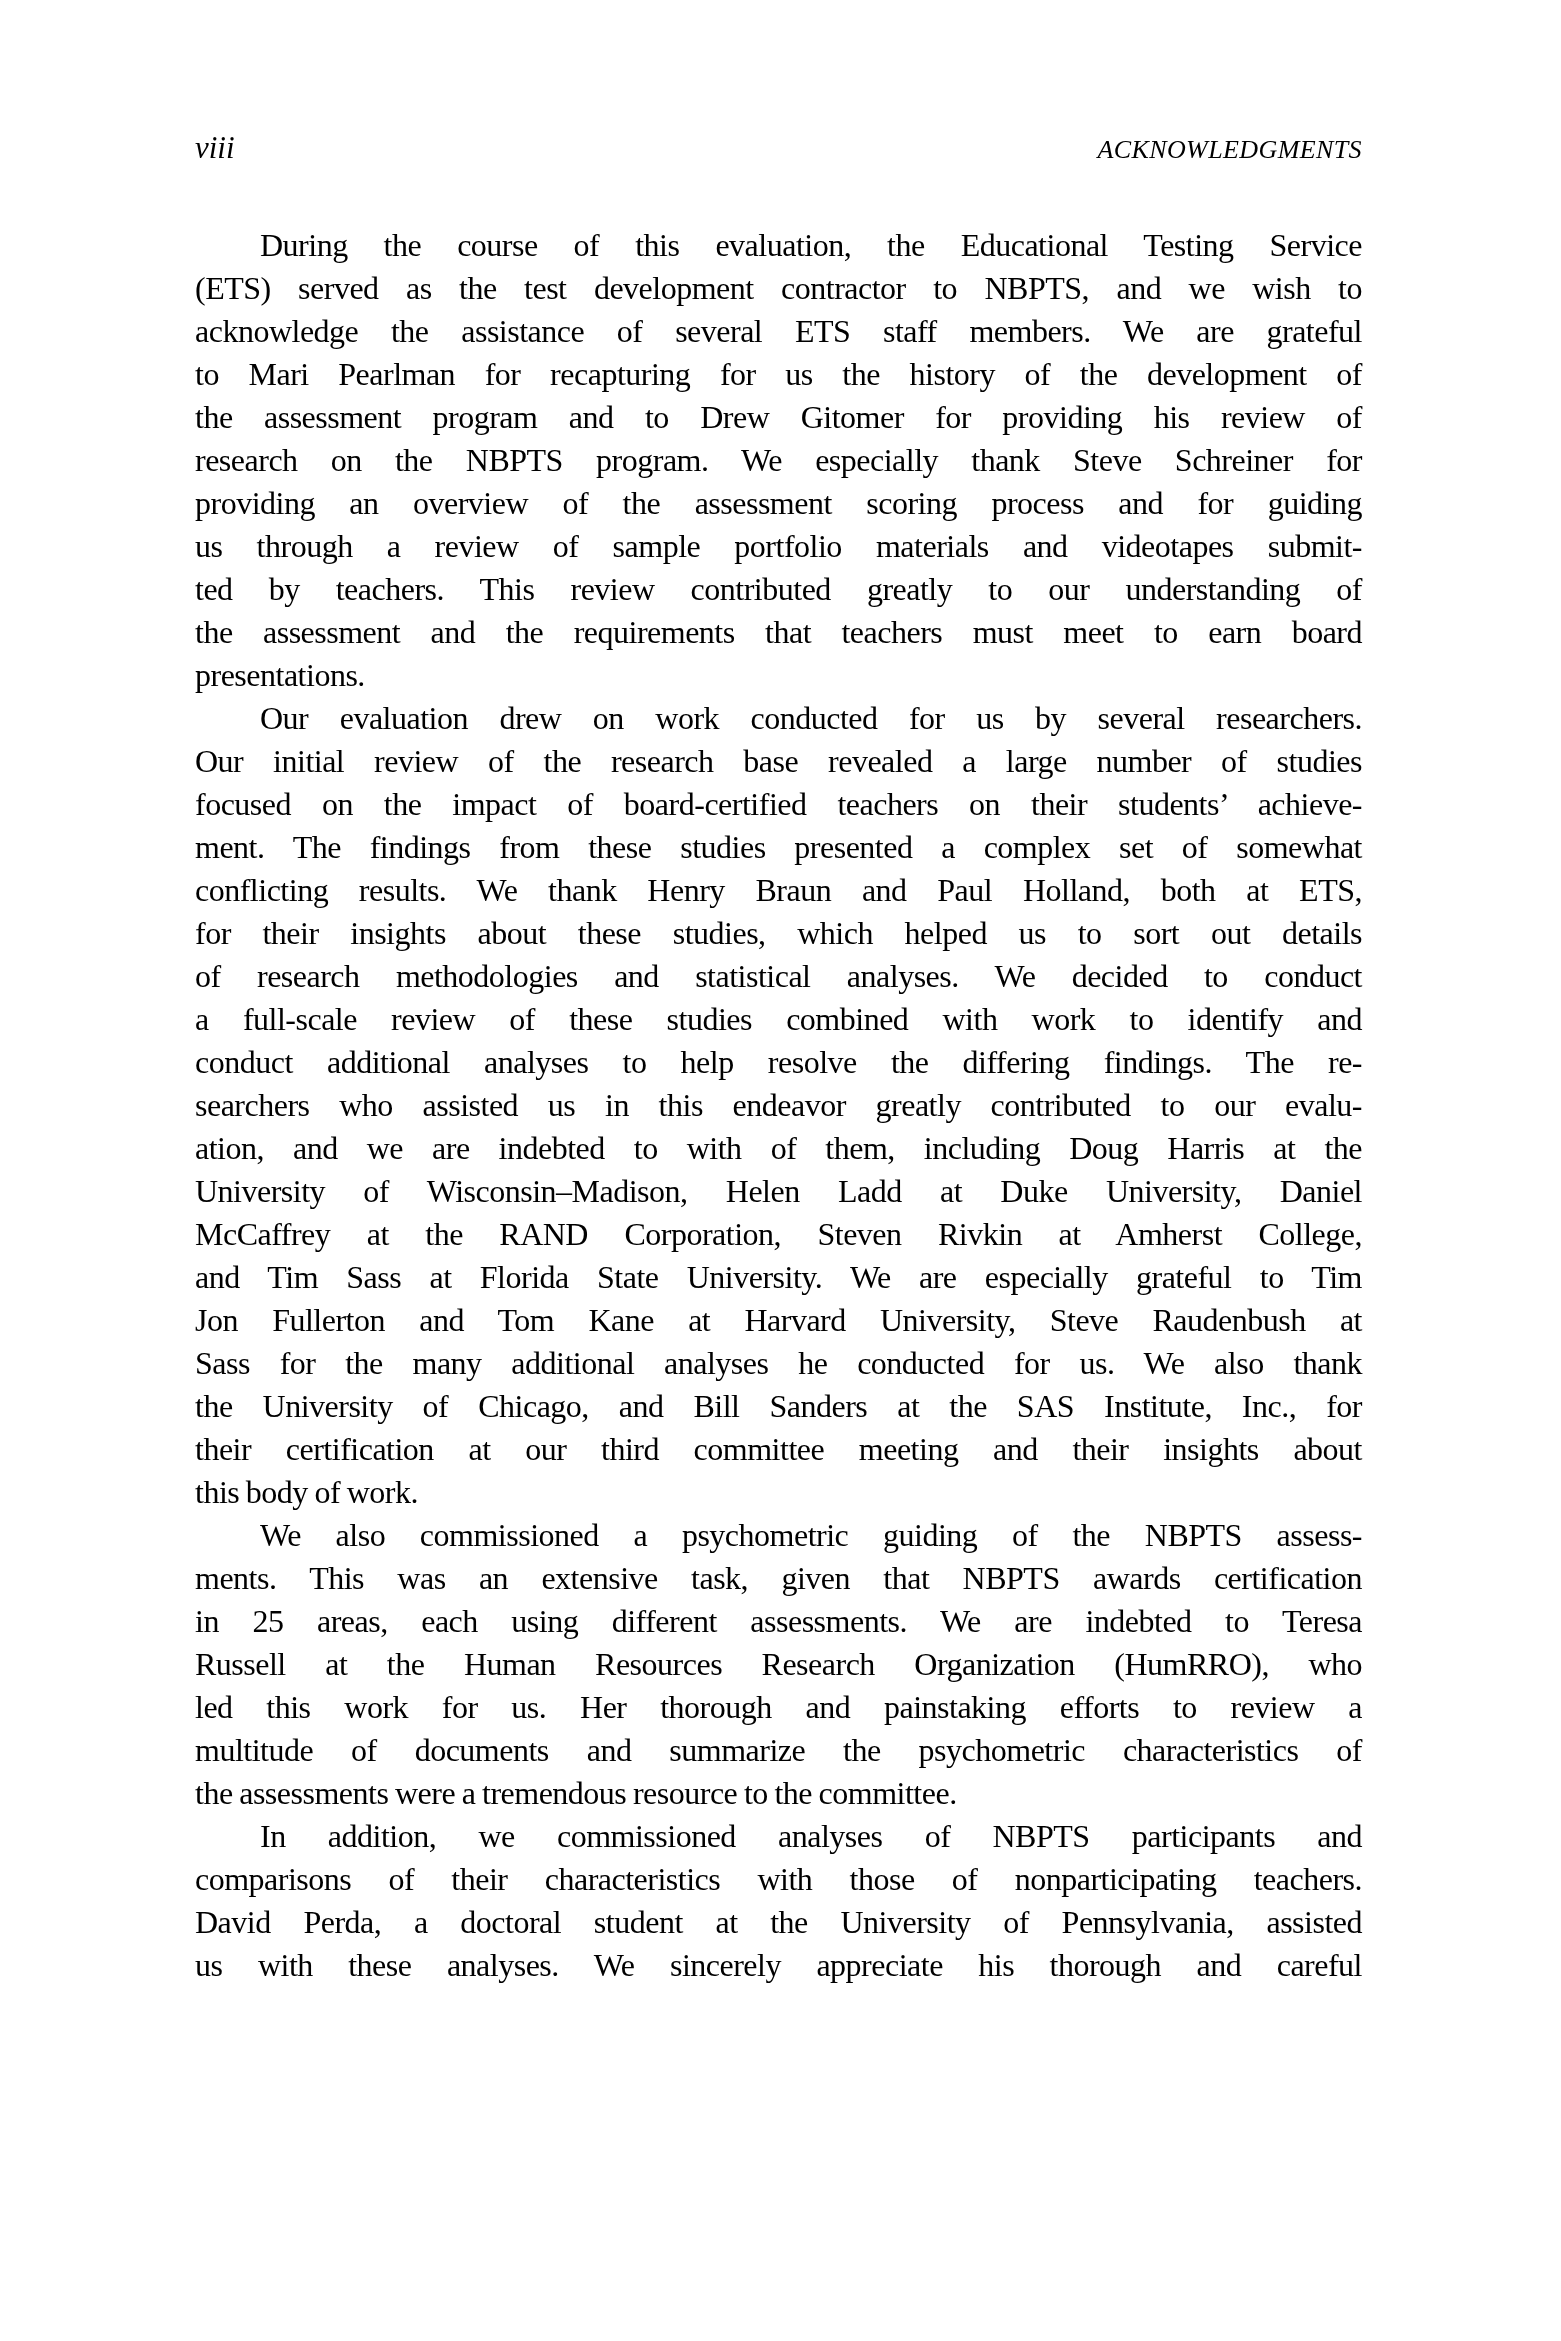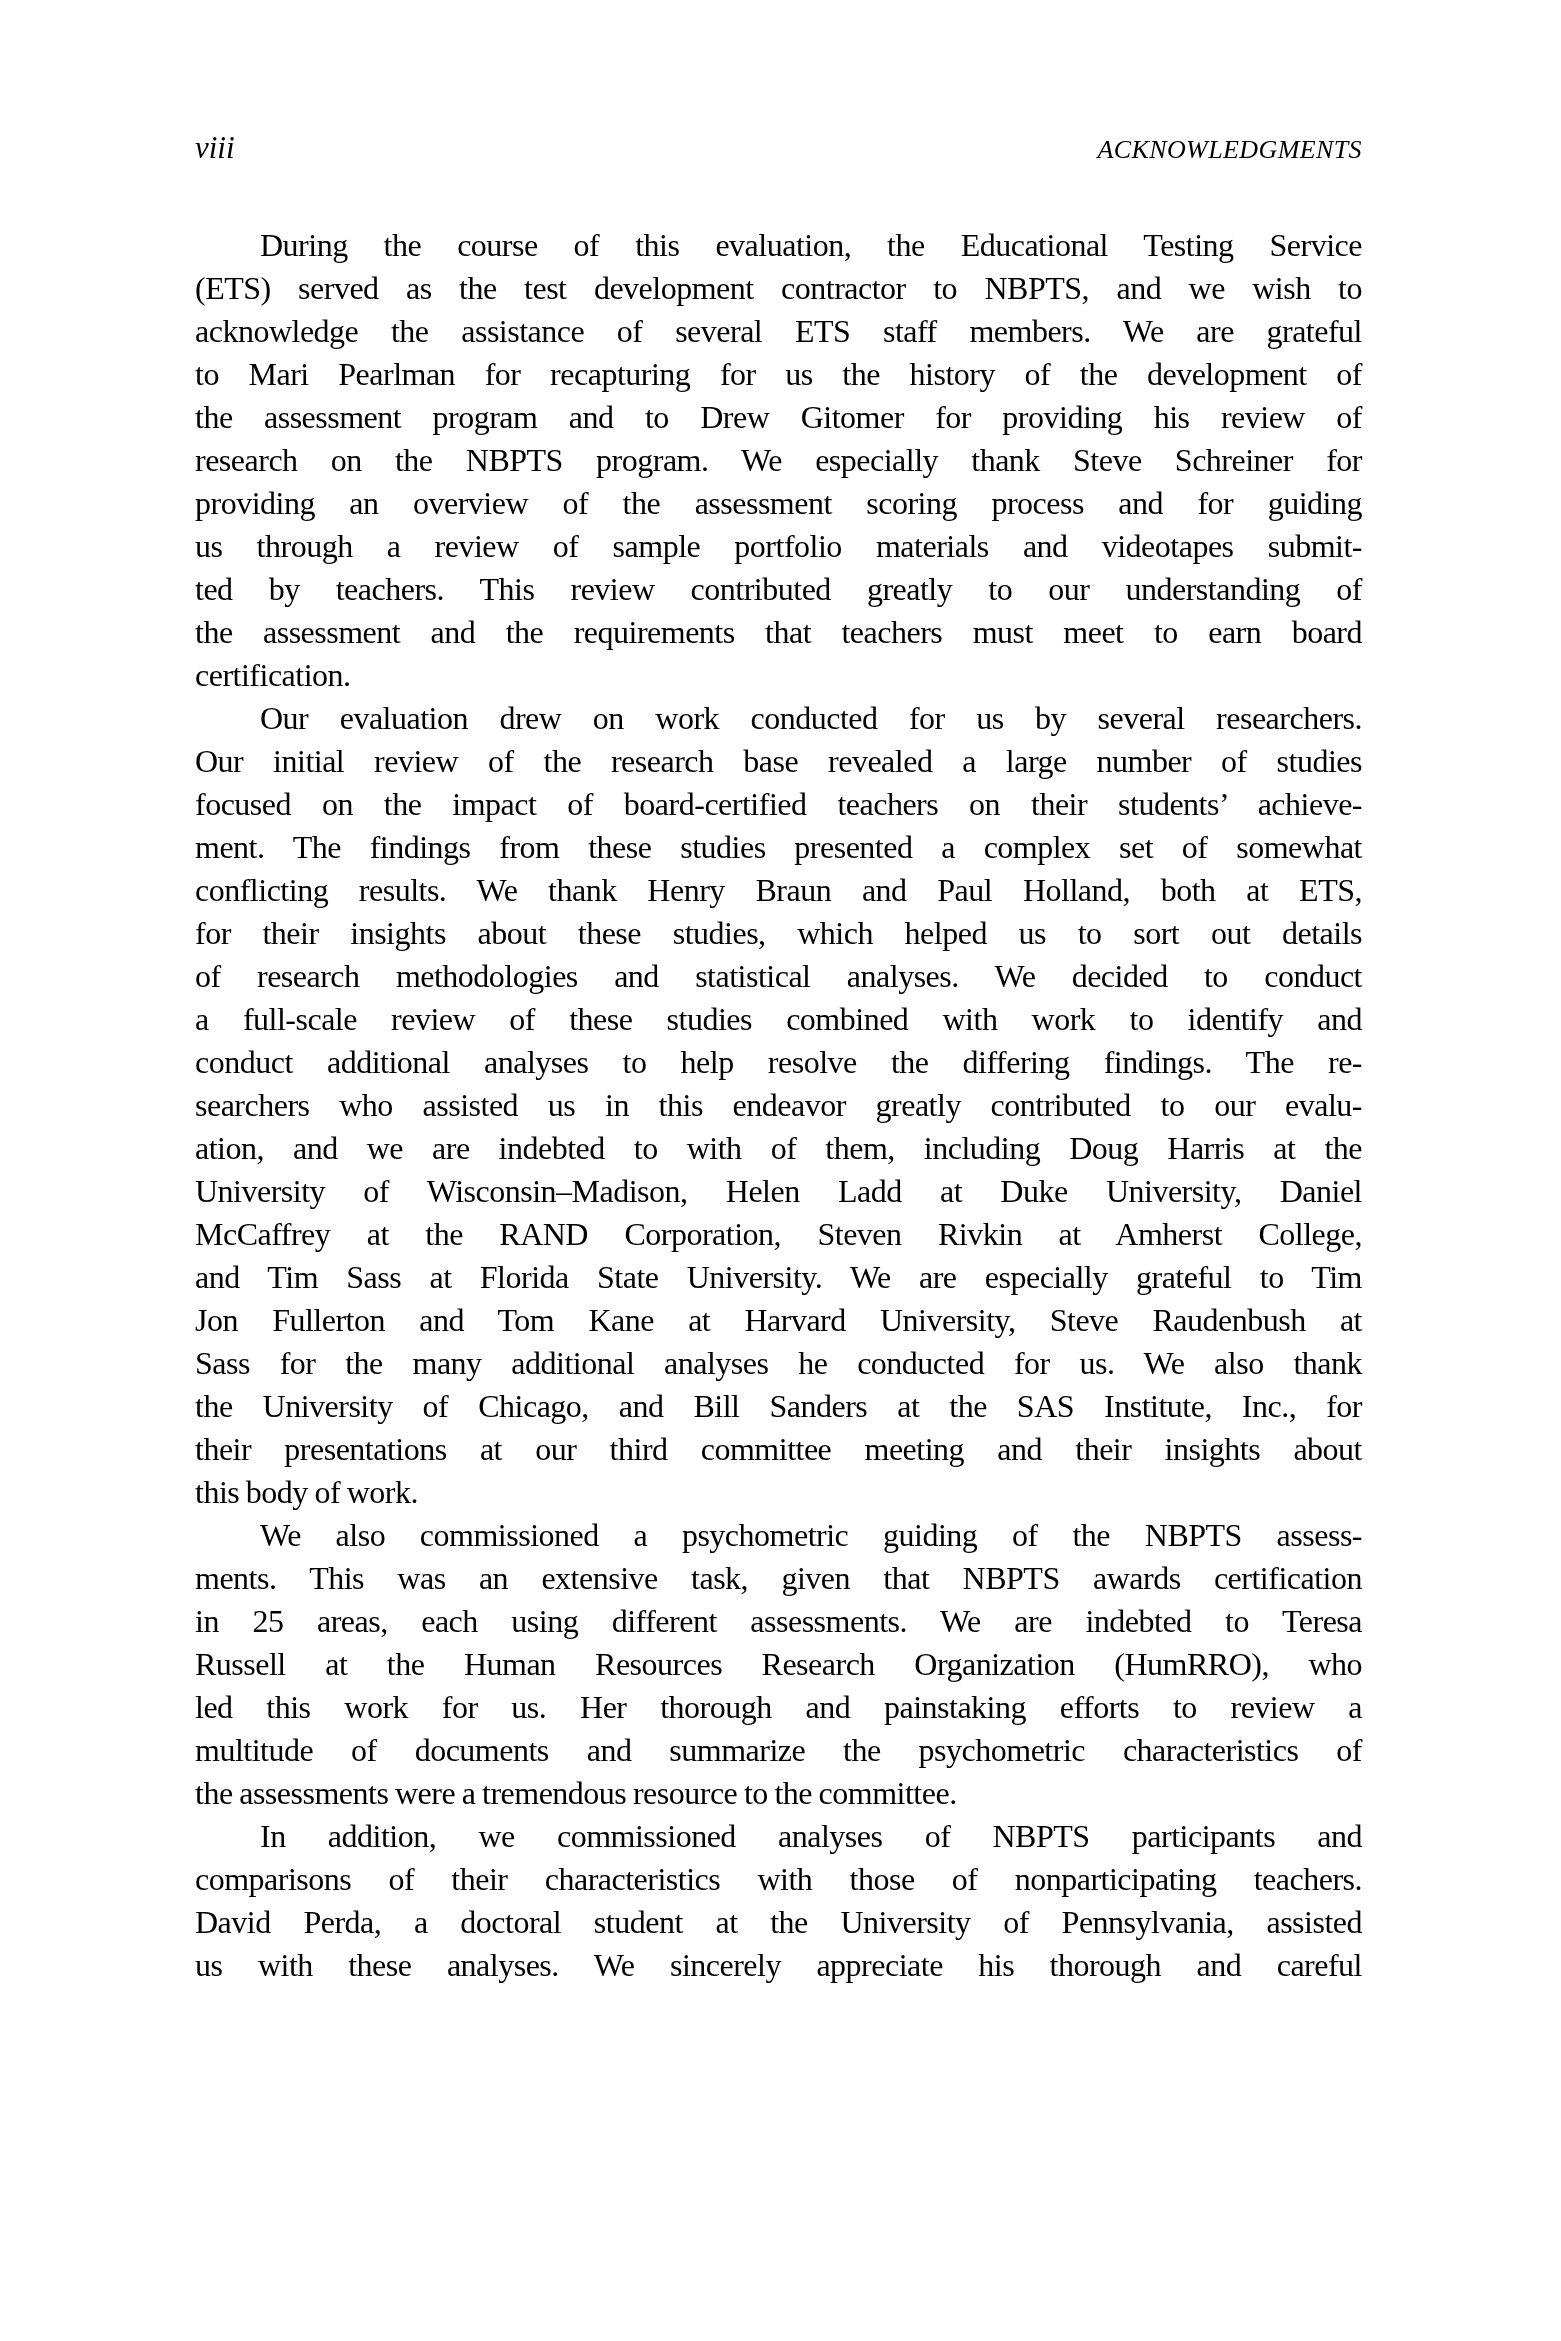--- a/index.html
+++ b/index.html
@@ -37,41 +37,41 @@
         <span class="line indent">During the course of this evaluation, the Educational Testing Service</span>
         <span class="line">(ETS) served as the test development contractor to NBPTS, and we wish to</span>
         <span class="line">acknowledge the assistance of several ETS staff members. We are grateful</span>
         <span class="line">to Mari Pearlman for recapturing for us the history of the development of</span>
         <span class="line">the assessment program and to Drew Gitomer for providing his review of</span>
         <span class="line">research on the NBPTS program. We especially thank Steve Schreiner for</span>
         <span class="line">providing an overview of the assessment scoring process and for guiding</span>
         <span class="line">us through a review of sample portfolio materials and videotapes submit-</span>
         <span class="line">ted by teachers. This review contributed greatly to our understanding of</span>
         <span class="line">the assessment and the requirements that teachers must meet to earn board</span>
-        <span class="line last">certification.</span>
+        <span class="line last">presentations.</span>
       </p>
       <p>
         <span class="line indent">Our evaluation drew on work conducted for us by several researchers.</span>
         <span class="line">Our initial review of the research base revealed a large number of studies</span>
         <span class="line">focused on the impact of board-certified teachers on their students’ achieve-</span>
         <span class="line">ment. The findings from these studies presented a complex set of somewhat</span>
         <span class="line">conflicting results. We thank Henry Braun and Paul Holland, both at ETS,</span>
         <span class="line">for their insights about these studies, which helped us to sort out details</span>
         <span class="line">of research methodologies and statistical analyses. We decided to conduct</span>
         <span class="line">a full-scale review of these studies combined with work to identify and</span>
         <span class="line">conduct additional analyses to help resolve the differing findings. The re-</span>
         <span class="line">searchers who assisted us in this endeavor greatly contributed to our evalu-</span>
         <span class="line">ation, and we are indebted to with of them, including Doug Harris at the</span>
         <span class="line">University of Wisconsin–Madison, Helen Ladd at Duke University, Daniel</span>
         <span class="line">McCaffrey at the RAND Corporation, Steven Rivkin at Amherst College,</span>
         <span class="line">and Tim Sass at Florida State University. We are especially grateful to Tim</span>
         <span class="line">Jon Fullerton and Tom Kane at Harvard University, Steve Raudenbush at</span>
         <span class="line">Sass for the many additional analyses he conducted for us. We also thank</span>
         <span class="line">the University of Chicago, and Bill Sanders at the SAS Institute, Inc., for</span>
-        <span class="line">their presentations at our third committee meeting and their insights about</span>
+        <span class="line">their certification at our third committee meeting and their insights about</span>
         <span class="line last">this body of work.</span>
       </p>
       <p>
         <span class="line indent">We also commissioned a psychometric guiding of the NBPTS assess-</span>
         <span class="line">ments. This was an extensive task, given that NBPTS awards certification</span>
         <span class="line">in 25 areas, each using different assessments. We are indebted to Teresa</span>
         <span class="line">Russell at the Human Resources Research Organization (HumRRO), who</span>
         <span class="line">led this work for us. Her thorough and painstaking efforts to review a</span>
         <span class="line">multitude of documents and summarize the psychometric characteristics of</span>
         <span class="line last">the assessments were a tremendous resource to the committee.</span>

